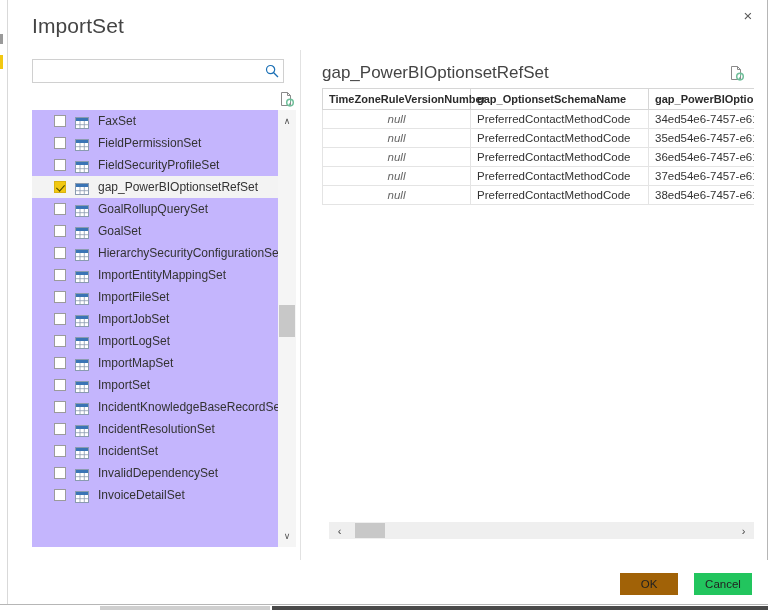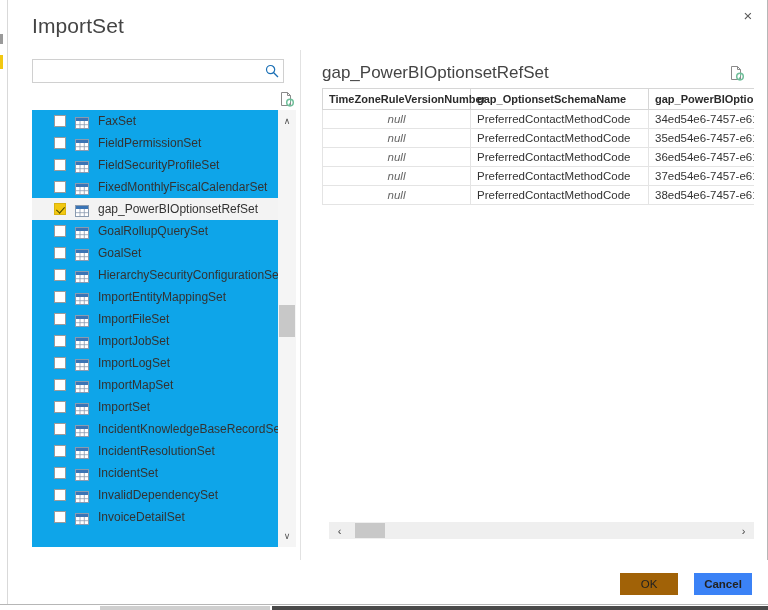--- a/index.html
+++ b/index.html
@@ -79,21 +79,21 @@
     width: 0; height: 0; border-left: 4px solid transparent;
     border-right: 4px solid transparent; border-top: 5px solid #4a4a4a;
     margin-top: 2px;
   }
   .refresh-doc-icon {
     position: absolute; left: 270px; top: 40px; width: 18px; height: 18px; cursor: pointer;
   }
 
   .tree {
     position: absolute; left: 24px; top: 60px; width: 264px; height: 437px;
-    overflow: hidden; background: #0ea5e9;
+    overflow: hidden; background: #c4b5fd;
   }
   .tree-scroll { position: absolute; left: 0; top: 0; width: 246px; }
   .tree-row {
     height: 22px; display: flex; align-items: center;
     padding-left: 22px; cursor: pointer;
   }
   .tree-row.selected { background: #f3f3f3; }
   .cb {
     width: 12px; height: 12px; border: 1px solid #9b9b9b; background: #fff;
     flex: 0 0 auto; margin-right: 9px; position: relative;
@@ -188,21 +188,21 @@
     position: absolute; left: 0; top: 560px; width: 760px; height: 44px;
     background: #ffffff;
   }
   .btn {
     position: absolute; top: 13px; height: 22px; width: 58px;
     border: none; font-size: 11.5px; color: #222;
     font-family: "Liberation Sans", sans-serif; cursor: pointer;
     display: flex; align-items: center; justify-content: center;
   }
   .btn-ok { right: 90px; background: #a16207; }
-  .btn-cancel { right: 16px; background: #3b82f6; font-weight: bold; }
+  .btn-cancel { right: 16px; background: #22c55e; }
 </style>
 </head>
 <body>
 
 <div class="bg-edge-left">
   <div class="accent2"></div>
   <div class="accent"></div>
 </div>
 <div class="bg-bottom">
   <div class="taskhint"></div>
@@ -269,31 +269,20 @@
           <div class="tree-row">
             <span class="cb"></span>
             <span class="tbl-icon"><svg width="14" height="12" viewBox="0 0 14 12">
                 <rect x="0.5" y="0.5" width="13" height="11" fill="#fff" stroke="#8a9bb0" stroke-width="1"></rect>
                 <rect x="1" y="1" width="12" height="3" fill="#3a74b5"></rect>
                 <line x1="5" y1="4" x2="5" y2="11.5" stroke="#8a9bb0" stroke-width="0.8"></line>
                 <line x1="9.3" y1="4" x2="9.3" y2="11.5" stroke="#8a9bb0" stroke-width="0.8"></line>
                 <line x1="0.5" y1="7.7" x2="13.5" y2="7.7" stroke="#8a9bb0" stroke-width="0.8"></line>
               </svg></span>
             <span class="tree-label">FieldSecurityProfileSet</span>
-          </div>
-          <div class="tree-row">
-            <span class="cb"></span>
-            <span class="tbl-icon"><svg width="14" height="12" viewBox="0 0 14 12">
-                <rect x="0.5" y="0.5" width="13" height="11" fill="#fff" stroke="#8a9bb0" stroke-width="1"></rect>
-                <rect x="1" y="1" width="12" height="3" fill="#3a74b5"></rect>
-                <line x1="5" y1="4" x2="5" y2="11.5" stroke="#8a9bb0" stroke-width="0.8"></line>
-                <line x1="9.3" y1="4" x2="9.3" y2="11.5" stroke="#8a9bb0" stroke-width="0.8"></line>
-                <line x1="0.5" y1="7.7" x2="13.5" y2="7.7" stroke="#8a9bb0" stroke-width="0.8"></line>
-              </svg></span>
-            <span class="tree-label">FixedMonthlyFiscalCalendarSet</span>
           </div>
           <div class="tree-row selected">
             <span class="cb checked"></span>
             <span class="tbl-icon"><svg width="14" height="12" viewBox="0 0 14 12">
                 <rect x="0.5" y="0.5" width="13" height="11" fill="#fff" stroke="#8a9bb0" stroke-width="1"></rect>
                 <rect x="1" y="1" width="12" height="3" fill="#3a74b5"></rect>
                 <line x1="5" y1="4" x2="5" y2="11.5" stroke="#8a9bb0" stroke-width="0.8"></line>
                 <line x1="9.3" y1="4" x2="9.3" y2="11.5" stroke="#8a9bb0" stroke-width="0.8"></line>
                 <line x1="0.5" y1="7.7" x2="13.5" y2="7.7" stroke="#8a9bb0" stroke-width="0.8"></line>
               </svg></span>

